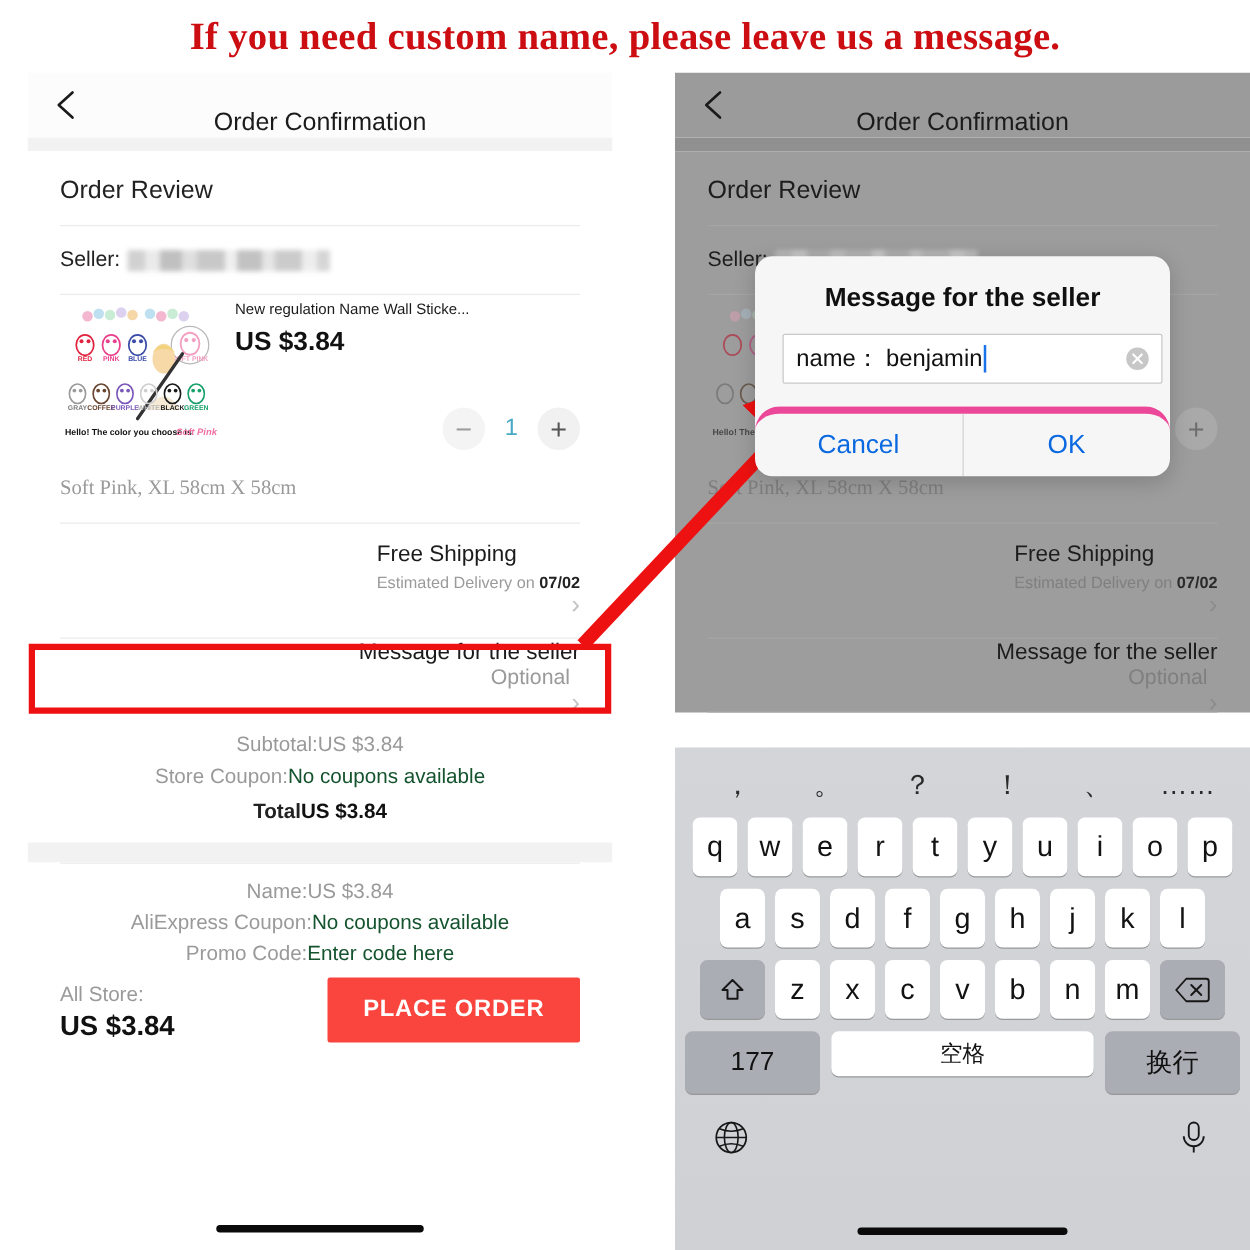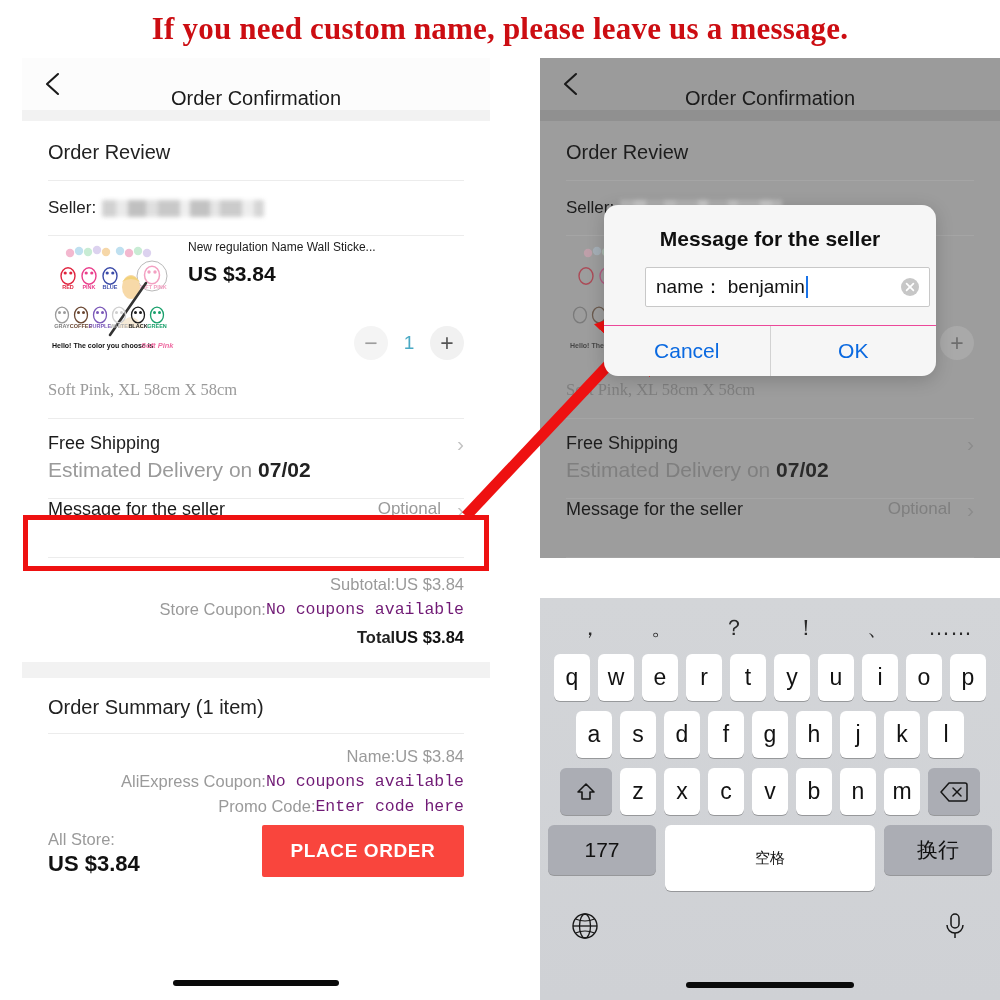--- a/index.html
+++ b/index.html
@@ -79,36 +79,36 @@
   .step-btn{
     width:34px;height:34px;border-radius:50%;background:#f4f4f4;
     display:flex;align-items:center;justify-content:center;color:#9d9d9d;font-size:23px;line-height:1;
   }
   .step-btn.plus{color:#555;background:#f1f1f1;}
   .qty{font-size:19px;color:#4aa9c4;min-width:14px;text-align:center;}
 
   .variant{font-size:16.5px;color:#9a9a9a;padding:14px 26px 18px 26px;font-family:Liberation Serif, serif;}
 
   .row{
-    display:flex;align-items:flex-start;padding:0 26px;position:relative;
+    display:flex;align-items:flex-end;padding:0 26px;position:relative;flex-direction:column;
   }
   .row-main{flex:1;min-width:0;}
   .ship-row{padding-top:14px;padding-bottom:16px;}
   .ship-title{font-size:18px;color:#1b1b1b;}
-  .ship-sub{font-size:21px;color:#9a9a9a;margin-top:4px;}
+  .ship-sub{font-size:13px;color:#9a9a9a;margin-top:4px;}
   .ship-sub b{color:#222;}
   .chev{color:#c3c3c3;font-size:21px;line-height:1;padding-left:8px;}
   .msg-row{height:58px;}
   .msg-label{font-size:18px;color:#1b1b1b;}
   .msg-opt{font-size:17px;color:#9a9a9a;padding-right:8px;}
 
   .totals{padding:14px 26px 12px 26px;}
-  .tline{display:flex;justify-content:flex-end;align-items:center;font-size:16.5px;color:#9a9a9a;padding:3px 0;}
+  .tline{display:flex;justify-content:center;align-items:center;font-size:16.5px;color:#9a9a9a;padding:3px 0;}
   .tline .v{color:#9a9a9a;}
-  .tline.link .v{color:#701a75;font-family:Liberation Mono, monospace;}
+  .tline.link .v{color:#14532d;}
   .tline.total{color:#222;font-weight:bold;padding-top:6px;}
   .tline.total .v{color:#111;font-weight:bold;}
 
   .thickgap{height:16px;background:#f2f2f2;}
 
   .sum-title{font-size:20px;color:#222;padding:18px 26px 14px 26px;}
   .sum-lines{padding:10px 26px 0 26px;}
 
   .footer{
     position:relative;display:flex;align-items:flex-end;justify-content:space-between;
@@ -159,55 +159,55 @@
     display:flex;align-items:center;justify-content:center;
     font-size:23px;color:#121212;box-shadow:0 1px 0 rgba(0,0,0,.28);
   }
   .kb-row.r2{padding:0 24px;}
   .kb-row.r3{padding:0 5px;align-items:center;}
   .key.wide{width:52px;background:#abadb4;}
   .key.wide svg{display:block;}
   .kb-bottom{display:flex;gap:9px;padding:0 8px;margin-top:2px;}
   .key.fn{background:#abadb4;width:108px;height:50px;font-size:21px;color:#111;border-radius:6px;
     display:flex;align-items:center;justify-content:center;box-shadow:0 1px 0 rgba(0,0,0,.28);}
-  .key.space{background:#fff;flex:1;height:66px;font-size:15px;color:#111;border-radius:6px;
+  .key.space{background:#fff;flex:1;height:36px;font-size:18px;color:#111;border-radius:6px;
     display:flex;align-items:center;justify-content:center;box-shadow:0 1px 0 rgba(0,0,0,.28);}
   .kb-foot{display:flex;align-items:center;justify-content:space-between;padding:18px 28px 0 28px;}
   .kb-foot .ic{width:34px;height:34px;display:flex;align-items:center;justify-content:center;}
   .kb-home{
     position:absolute;left:50%;transform:translateX(-50%);bottom:12px;
     width:168px;height:6px;background:#0a0a0a;border-radius:4px;
   }
 
   
   .dialog{
     position:absolute;left:604px;top:205px;width:332px;
     background:#f6f6f6;border-radius:14px;overflow:hidden;
     box-shadow:0 4px 18px rgba(0,0,0,.18);
     z-index:40;
   }
   .dlg-title{
     text-align:center;font-size:21px;font-weight:bold;color:#101010;
     padding:22px 16px 0 16px;
   }
-  .dlg-input-wrap{padding:16px 6px 18px 22px;margin-left:19px;}
+  .dlg-input-wrap{padding:16px 6px 18px 22px;}
   .dlg-input{
     background:#fff;border:1px solid #c8c8c8;height:38px;border-radius:2px;
     display:flex;align-items:center;padding:0 10px;position:relative;
   }
   .dlg-input .txt{font-size:19px;color:#111;white-space:nowrap;}
   .caret{
     display:inline-block;width:2px;height:22px;background:#1a73e8;margin-left:1px;
     vertical-align:middle;
   }
   .clear-ic{
     position:absolute;right:9px;top:50%;transform:translateY(-50%);
     width:20px;height:20px;
   }
-  .dlg-actions{display:flex;border-top:1px solid #ec4899;}
+  .dlg-actions{display:flex;border-top:6px solid #ec4899;border-radius:20px;}
   .dlg-btn{
     flex:1;height:50px;display:flex;align-items:center;justify-content:center;
     font-size:21px;color:#0a69e0;
   }
   .dlg-btn.cancel{border-right:1px solid #d2d2d2;}
 
   
   .highlight-box{
     position:absolute;left:23px;top:515px;width:466px;height:56px;
     border:5px solid #ee1111;box-sizing:border-box;z-index:30;background:transparent;
@@ -355,21 +355,20 @@
         <div class="tline total">
           <span>Total</span>
           <span class="v">US $3.84</span>
         </div>
       </div>
     </div>
 
     <div class="thickgap"></div>
 
     <div class="sheet">
-      <div class="sum-title">Order Summary (1 item)</div>
       <div class="hr"></div>
       <div class="sum-lines">
         <div class="tline">
           <span>Name:</span>
           <span class="v">US $3.84</span>
         </div>
         <div class="tline link">
           <span>AliExpress Coupon:</span>
           <span class="v">No coupons available</span>
         </div>

